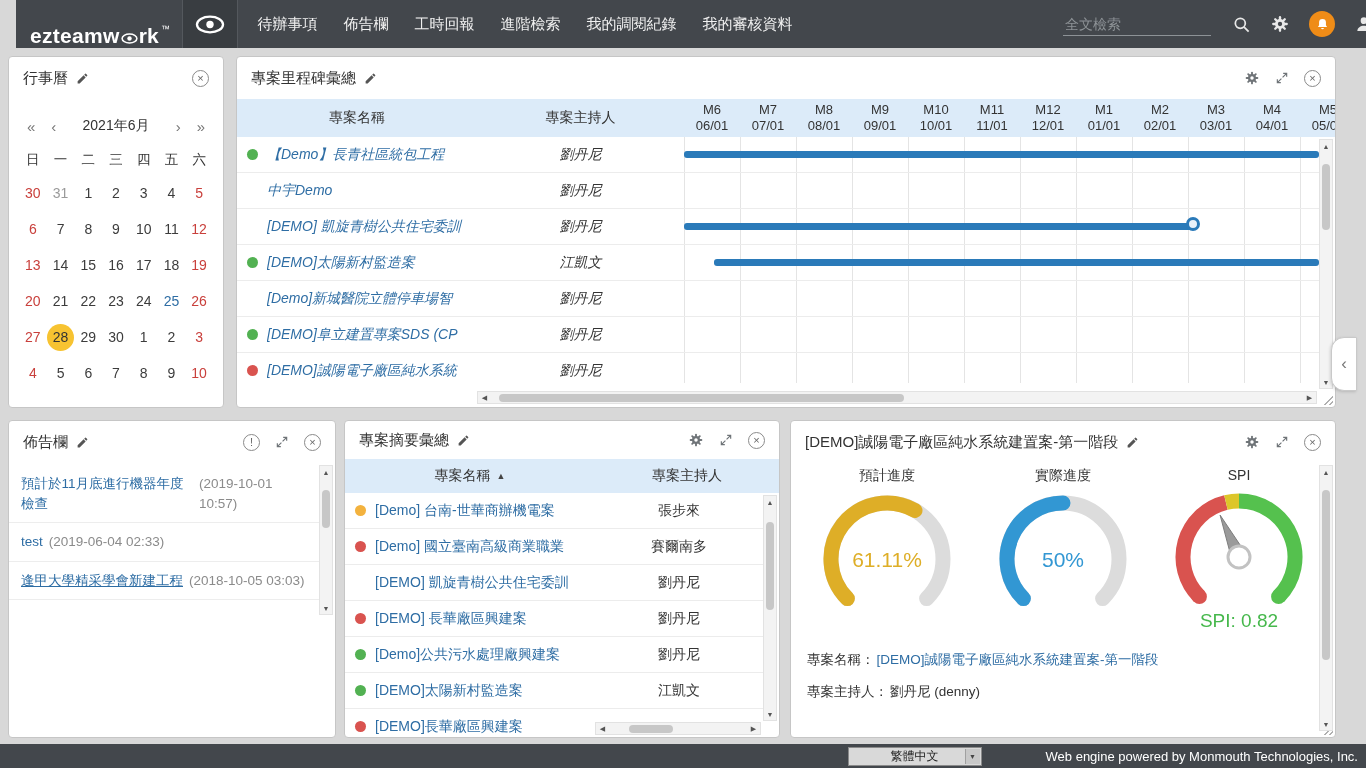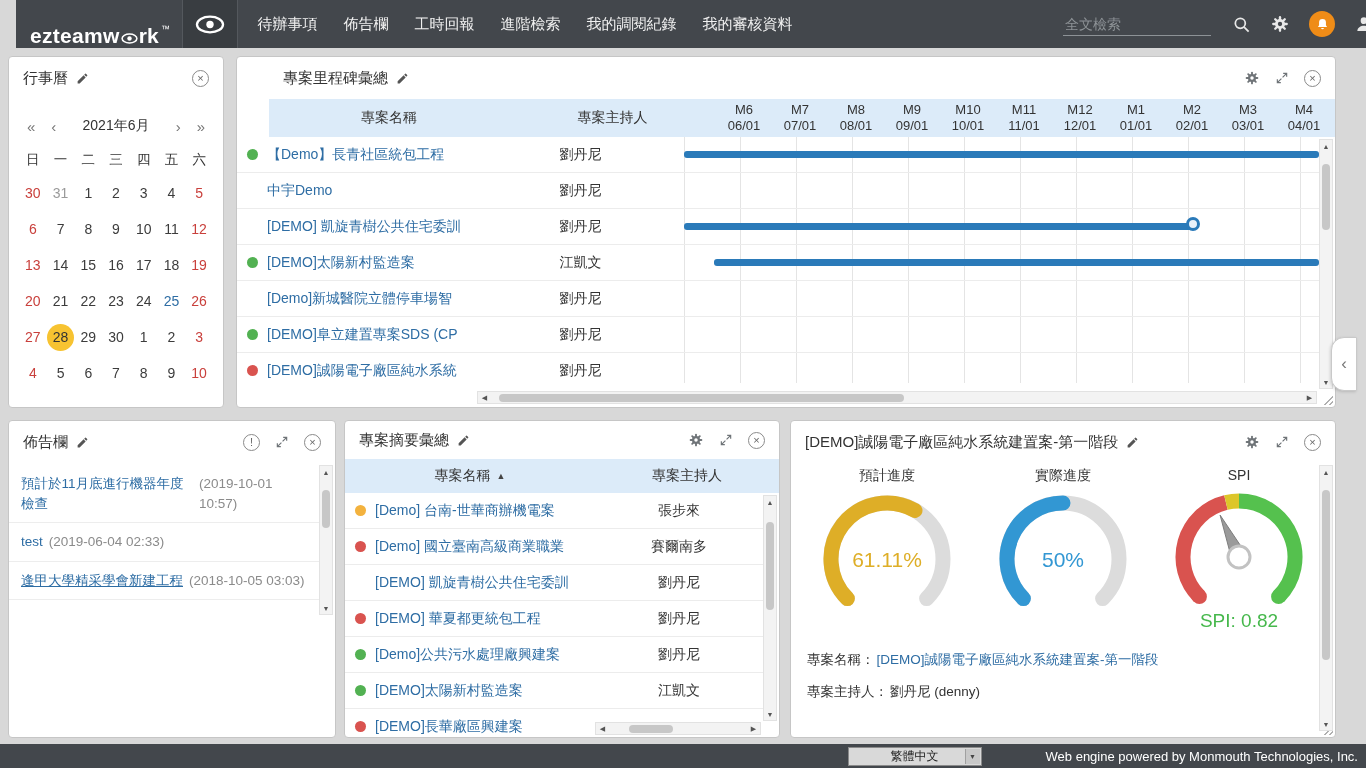--- a/index.html
+++ b/index.html
@@ -50,28 +50,28 @@
 #cal-grid{display:grid;grid-template-columns:repeat(7,1fr);padding:0 10px;margin-top:4px;}
 .cal-cell{height:36px;display:flex;align-items:center;justify-content:center;font-size:14px;color:#3c3c3c;cursor:pointer;}
 .cal-cell.cal-head{height:30px;font-size:13.5px;color:#333;cursor:default;}
 .cal-cell span{width:27px;height:27px;display:flex;align-items:center;justify-content:center;border-radius:50%;}
 .cal-cell.red{color:#c9403c;}
 .cal-cell.blue{color:#2e6da4;}
 .cal-cell.gray{color:#9a9a9a;}
 .cal-cell.sel span{background:#f7c331;color:#333;}
 
 
-#milestone-panel{left:236px;top:56px;width:1100px;height:352px;padding-left:32px;}
+#milestone-panel{left:236px;top:56px;width:1100px;height:352px;}
 .ms-thead{display:flex;height:38px;background:#dcebf9;font-size:14px;color:#333;}
 .ms-name-h{width:240px;display:flex;align-items:center;justify-content:center;}
 .ms-owner-h{width:207px;display:flex;align-items:center;justify-content:center;}
 .ms-gantt-h{flex:1;position:relative;overflow:hidden;}
 .g-month{position:absolute;top:3px;width:56px;text-align:center;font-size:13px;color:#333;line-height:16px;}
 .ms-body{position:absolute;top:80px;left:0;right:16px;height:246px;overflow:hidden;}
-.ms-row{display:flex;height:36px;border-bottom:1px solid #ececec;align-items:center;font-size:14px;}
+.ms-row{display:flex;height:36px;border-bottom:1px solid #ececec;align-items:center;font-size:14px;font-style:italic;}
 .dot-cell{width:30px;display:flex;justify-content:center;align-items:center;}
 .dot{width:11px;height:11px;border-radius:50%;display:block;}
 .dot.green{background:#52b152;}
 .dot.red{background:#d9534f;}
 .dot.orange{background:#f3b23e;}
 .name-cell{width:210px;color:#2e6da4;white-space:nowrap;overflow:hidden;cursor:pointer;}
 .owner-cell{width:207px;text-align:center;color:#333;}
 .gantt-cell{flex:1;height:100%;position:relative;background:repeating-linear-gradient(to right,#e4e4e4 0,#e4e4e4 1px,transparent 1px,transparent 56px);}
 .gantt-bar{position:absolute;top:14px;height:7px;background:#2a7ab9;border-radius:3px;}
 .gantt-marker{position:absolute;top:8px;width:14px;height:14px;border:3px solid #2a7ab9;background:#e8f1fa;border-radius:50%;}
@@ -578,21 +578,21 @@
       </div>
       <div class="sum-row">
         <div class="dot-cell"></div>
         <div class="name-cell">[DEMO] 凱旋青樹公共住宅委訓</div>
         <div class="owner-cell">劉丹尼</div>
       </div>
       <div class="sum-row">
         <div class="dot-cell">
           <span class="dot red"></span>
         </div>
-        <div class="name-cell">[DEMO] 華夏都更統包工程</div>
+        <div class="name-cell">[DEMO] 長華廠區興建案</div>
         <div class="owner-cell">劉丹尼</div>
       </div>
       <div class="sum-row">
         <div class="dot-cell">
           <span class="dot green"></span>
         </div>
         <div class="name-cell">[Demo]公共污水處理廠興建案</div>
         <div class="owner-cell">劉丹尼</div>
       </div>
       <div class="sum-row">

